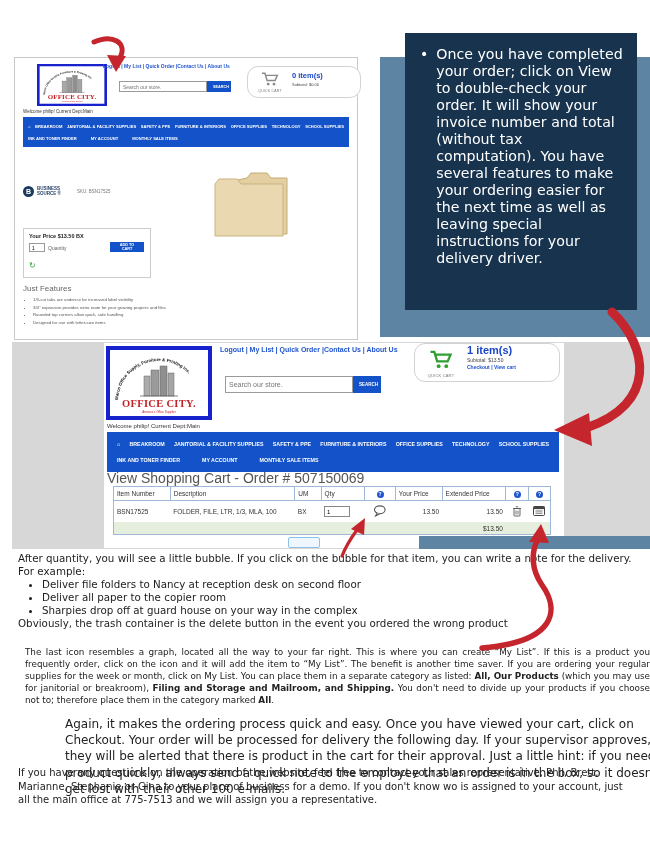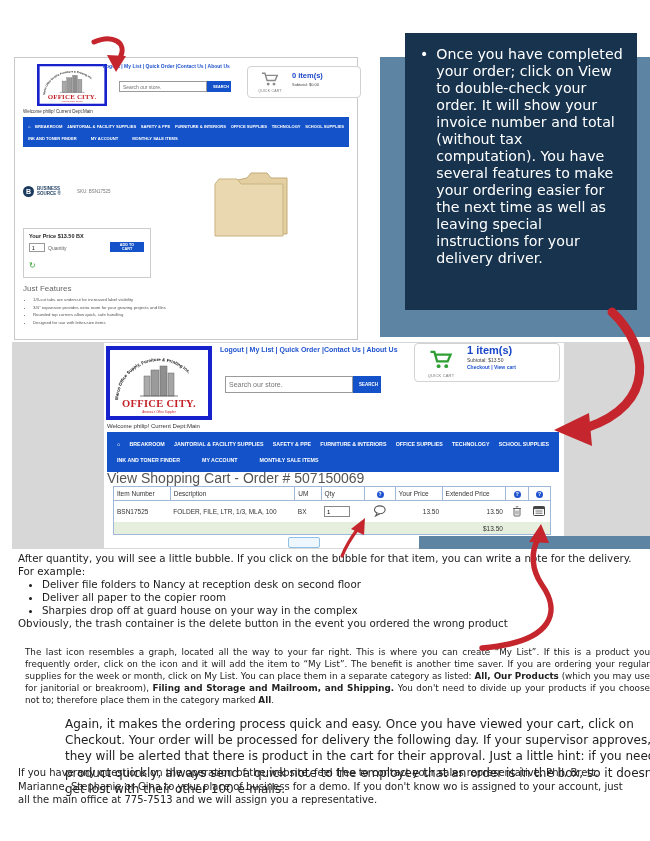--- a/index.html
+++ b/index.html
@@ -13,21 +13,21 @@
   
   .shot{position:absolute;background:#fff;font-family:"Liberation Sans",sans-serif;}
   .shot1{left:14px;top:57px;width:342px;height:281px;border:1px solid #c9c9c9;}
   .shot2{left:104px;top:343px;width:460px;height:205px;}
 
   
   .toplinks{font-weight:bold;color:#2054cf;white-space:nowrap;}
   .searchrow{display:flex;}
   .searchrow input{border:1px solid #9a9a9a;background:#fff;color:#888;padding:0 3px;box-sizing:border-box;}
   .searchrow button{background:#1352c8;color:#fff;border:none;font-weight:bold;box-sizing:border-box;}
-  .cartbox{border:1px solid #d2d2d2;border-radius:4px;background:#fff;display:flex;}
+  .cartbox{border:1px solid #d2d2d2;border-radius:11px;background:#fff;display:flex;}
   .cartleft{display:flex;flex-direction:column;align-items:center;}
   .qc-label{color:#777;letter-spacing:.2px;}
   .cart-count{font-weight:bold;color:#1a46c8;}
   .cart-sub{color:#444;}
   .cart-links{color:#2054cf;font-weight:bold;}
   .welcome{color:#333;}
   .bluenav{background:#1352c8;color:#fff;font-weight:bold;box-sizing:border-box;}
   .bluenav .navrow{display:flex;align-items:center;white-space:nowrap;}
   .navitem{cursor:pointer;}
 

